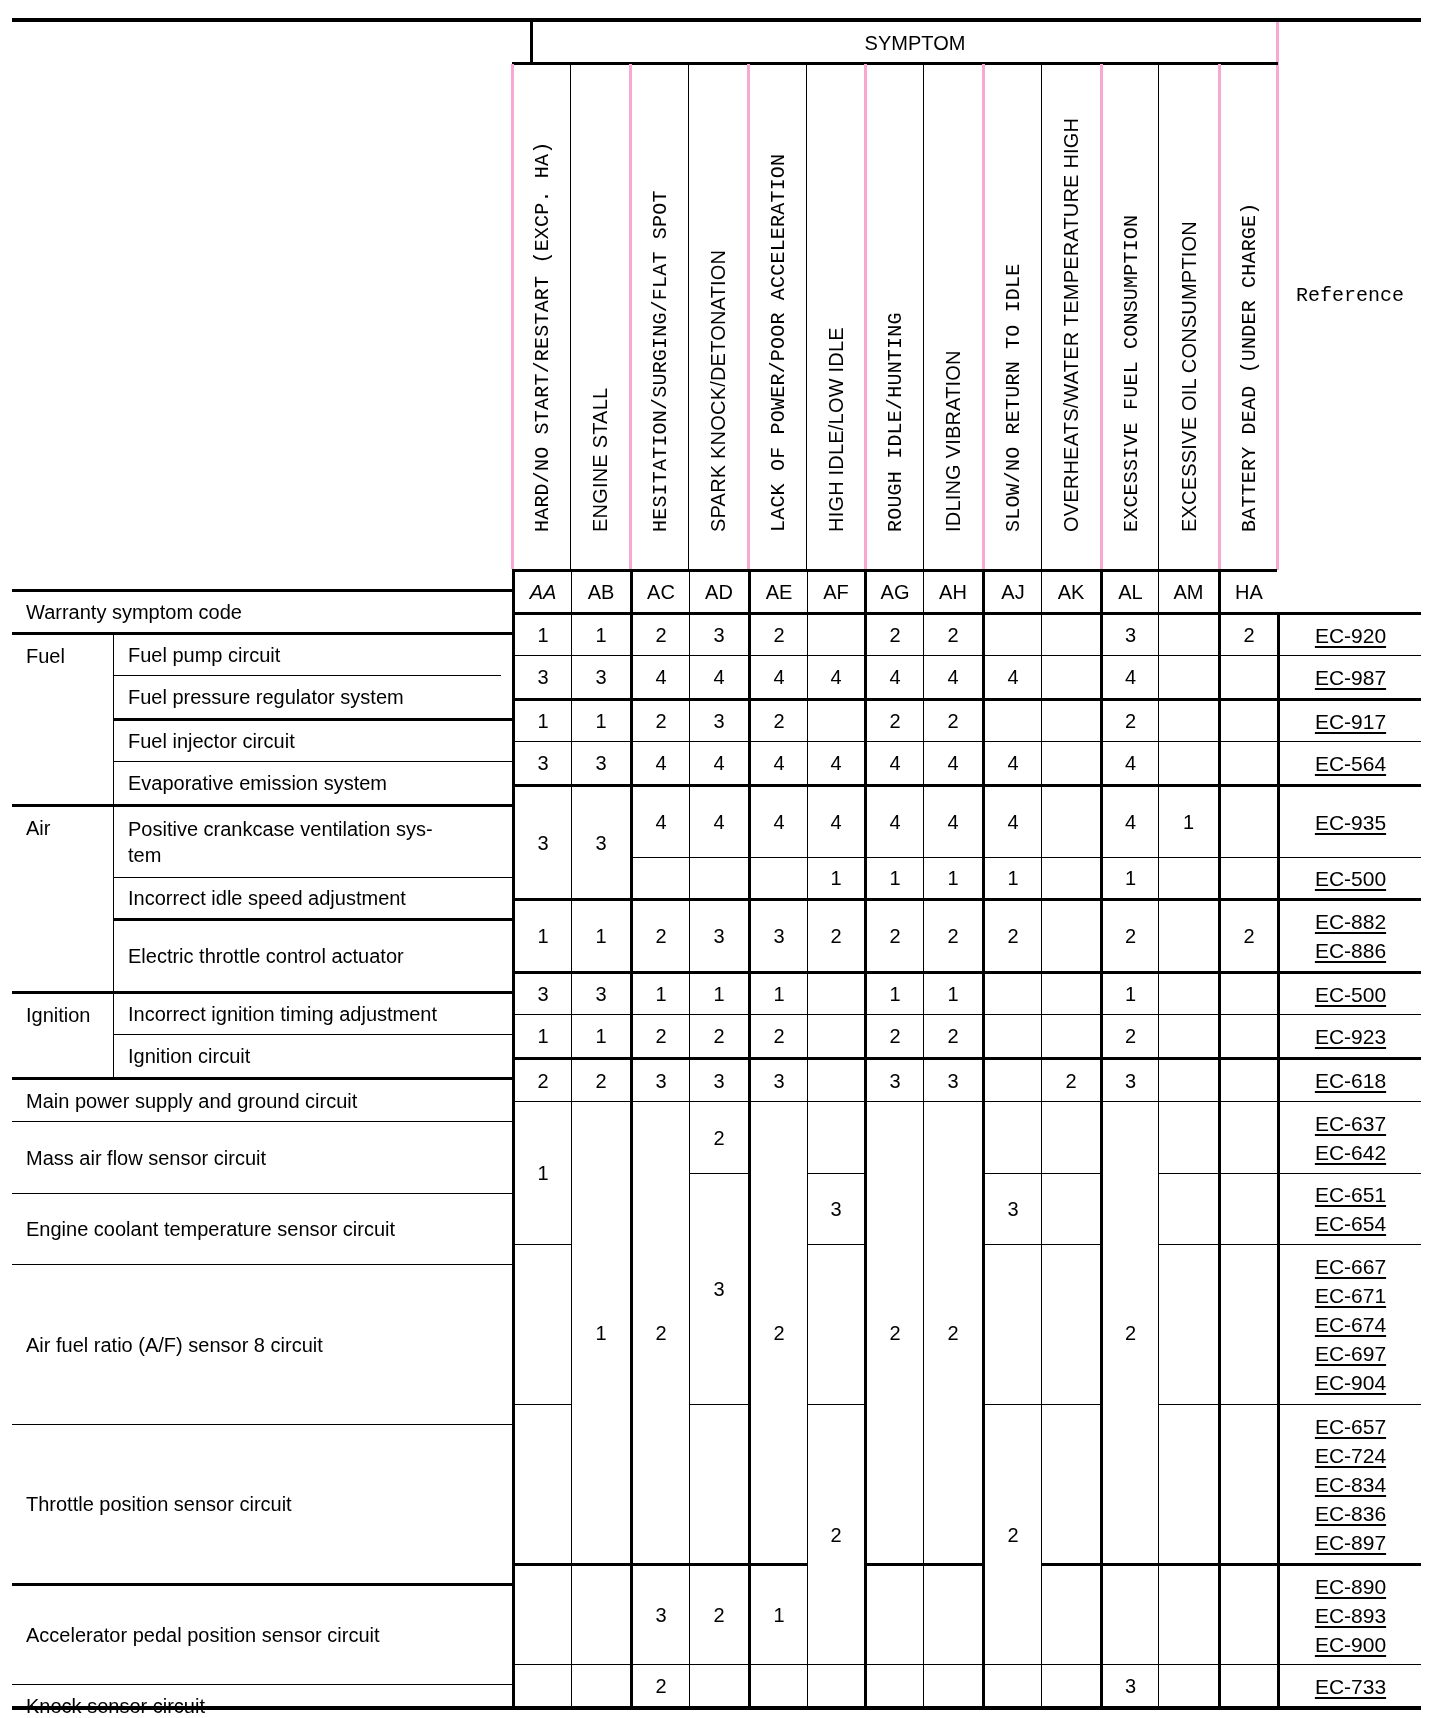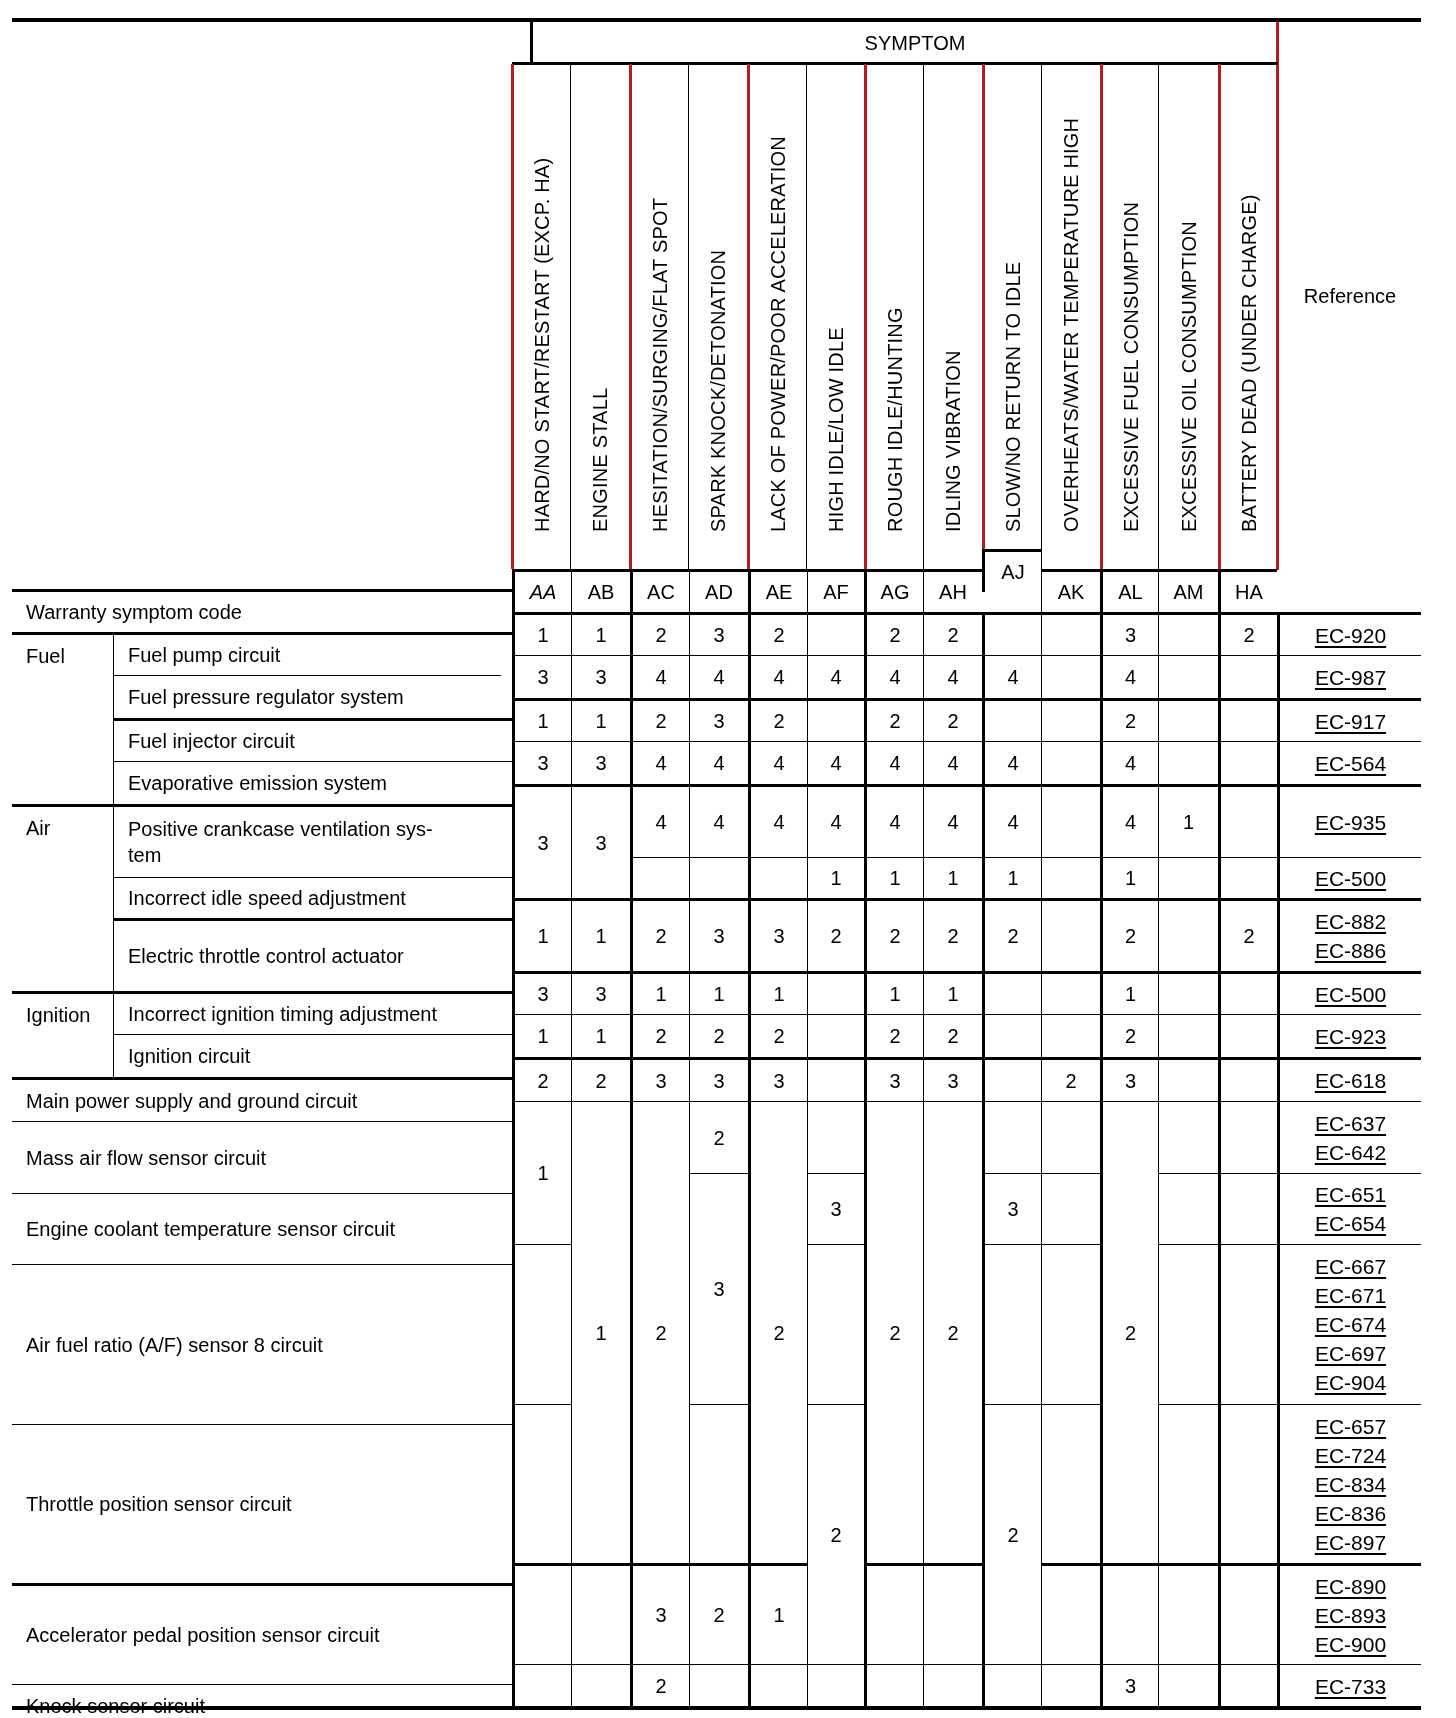--- a/index.html
+++ b/index.html
@@ -1,21 +1,21 @@
 <!DOCTYPE html>
 <html><head>
 <meta charset="utf-8">
 <style>
   html,body{margin:0;padding:0;background:#fff;}
   body{width:1456px;height:1718px;position:relative;overflow:hidden;font-family:"Liberation Sans",sans-serif;color:#000;}
   .c{position:absolute;box-sizing:border-box;display:flex;align-items:center;justify-content:center;font-size:20px;line-height:1.3;}
   .l{justify-content:flex-start;padding-left:14px;margin-top:20px;}
   .lt{align-items:flex-start;padding-top:8px;}
   .bl{border-left:1.5px solid #000;}
-  .bL{border-left:3px solid #b91c1c;}
+  .bL{border-left:3px solid #f9a8d4;font-family:Liberation Mono, monospace;}
   .rot{position:absolute;box-sizing:border-box;}
   .rot span{position:absolute;left:50%;bottom:14px;transform-origin:0 0;transform:rotate(-90deg) translate(0,-50%);white-space:nowrap;font-size:20px;letter-spacing:0.2px;}
   .ref{flex-direction:column;}
   .ref a{color:#000;text-decoration:underline;text-decoration-thickness:2px;text-underline-offset:3px;font-size:21px;line-height:29px;display:block;}
   .hline{position:absolute;background:#000;}
 </style>
 </head>
 <body>
 
 <div class="hline" style="left:12px;top:18px;width:1409px;height:4px;"></div>
@@ -70,21 +70,21 @@
 <div id="grid">
     <div class="c l" style="left: 12px; top: 569px; width: 500px; height: 43px; border-top: 3px solid rgb(0, 0, 0);">Warranty symptom code</div>
     <div class="c " style="left: 512px; top: 569px; width: 59px; height: 43px; border-top: 3px solid rgb(0, 0, 0); border-left: 3px solid rgb(0, 0, 0); font-style: italic;">AA</div>
     <div class="c " style="left: 571px; top: 569px; width: 59px; height: 43px; border-top: 3px solid rgb(0, 0, 0); border-left: 1.5px solid rgb(0, 0, 0);">AB</div>
     <div class="c " style="left: 630px; top: 569px; width: 59px; height: 43px; border-top: 3px solid rgb(0, 0, 0); border-left: 3px solid rgb(0, 0, 0);">AC</div>
     <div class="c " style="left: 689px; top: 569px; width: 59px; height: 43px; border-top: 3px solid rgb(0, 0, 0); border-left: 1.5px solid rgb(0, 0, 0);">AD</div>
     <div class="c " style="left: 748px; top: 569px; width: 59px; height: 43px; border-top: 3px solid rgb(0, 0, 0); border-left: 3px solid rgb(0, 0, 0);">AE</div>
     <div class="c " style="left: 807px; top: 569px; width: 57px; height: 43px; border-top: 3px solid rgb(0, 0, 0); border-left: 1.5px solid rgb(0, 0, 0); text-align: right;">AF</div>
     <div class="c " style="left: 864px; top: 569px; width: 59px; height: 43px; border-top: 3px solid rgb(0, 0, 0); border-left: 3px solid rgb(0, 0, 0);">AG</div>
     <div class="c " style="left: 923px; top: 569px; width: 59px; height: 43px; border-top: 3px solid rgb(0, 0, 0); border-left: 1.5px solid rgb(0, 0, 0);">AH</div>
-    <div class="c " style="left: 982px; top: 549px; width: 59px; height: 43px; border-top: 3px solid rgb(0, 0, 0); border-left: 3px solid rgb(0, 0, 0);">AJ</div>
+    <div class="c " style="left: 982px; top: 569px; width: 59px; height: 43px; border-top: 3px solid rgb(0, 0, 0); border-left: 3px solid rgb(0, 0, 0);">AJ</div>
     <div class="c " style="left: 1041px; top: 569px; width: 59px; height: 43px; border-top: 3px solid rgb(0, 0, 0); border-left: 1.5px solid rgb(0, 0, 0);">AK</div>
     <div class="c " style="left: 1100px; top: 569px; width: 58px; height: 43px; border-top: 3px solid rgb(0, 0, 0); border-left: 3px solid rgb(0, 0, 0);">AL</div>
     <div class="c " style="left: 1158px; top: 569px; width: 60px; height: 43px; border-top: 3px solid rgb(0, 0, 0); border-left: 1.5px solid rgb(0, 0, 0);">AM</div>
     <div class="c " style="left: 1218px; top: 569px; width: 59px; height: 43px; border-top: 3px solid rgb(0, 0, 0); border-left: 3px solid rgb(0, 0, 0);">HA</div>
     <div class="c l lt" style="left: 12px; top: 612px; width: 101px; height: 172px; border-top: 3px solid rgb(0, 0, 0);">Fuel</div>
     <div class="c l lt" style="left: 12px; top: 784px; width: 101px; height: 187px; border-top: 3px solid rgb(0, 0, 0);">Air</div>
     <div class="c l lt" style="left: 12px; top: 971px; width: 101px; height: 86px; border-top: 3px solid rgb(0, 0, 0);">Ignition</div>
     <div class="c l" style="left: 113px; top: 612px; width: 399px; height: 43px; border-top: 3px solid rgb(0, 0, 0); border-left: 1.5px solid rgb(0, 0, 0);">Fuel pump circuit</div>
     <div class="c l" style="left: 113px; top: 655px; width: 388px; height: 43px; border-top: 1.5px solid rgb(0, 0, 0); border-left: 1.5px solid rgb(0, 0, 0);">Fuel pressure regulator system</div>
     <div class="c l" style="left: 113px; top: 698px; width: 399px; height: 43px; border-top: 3px solid rgb(0, 0, 0); border-left: 1.5px solid rgb(0, 0, 0);">Fuel injector circuit</div>

